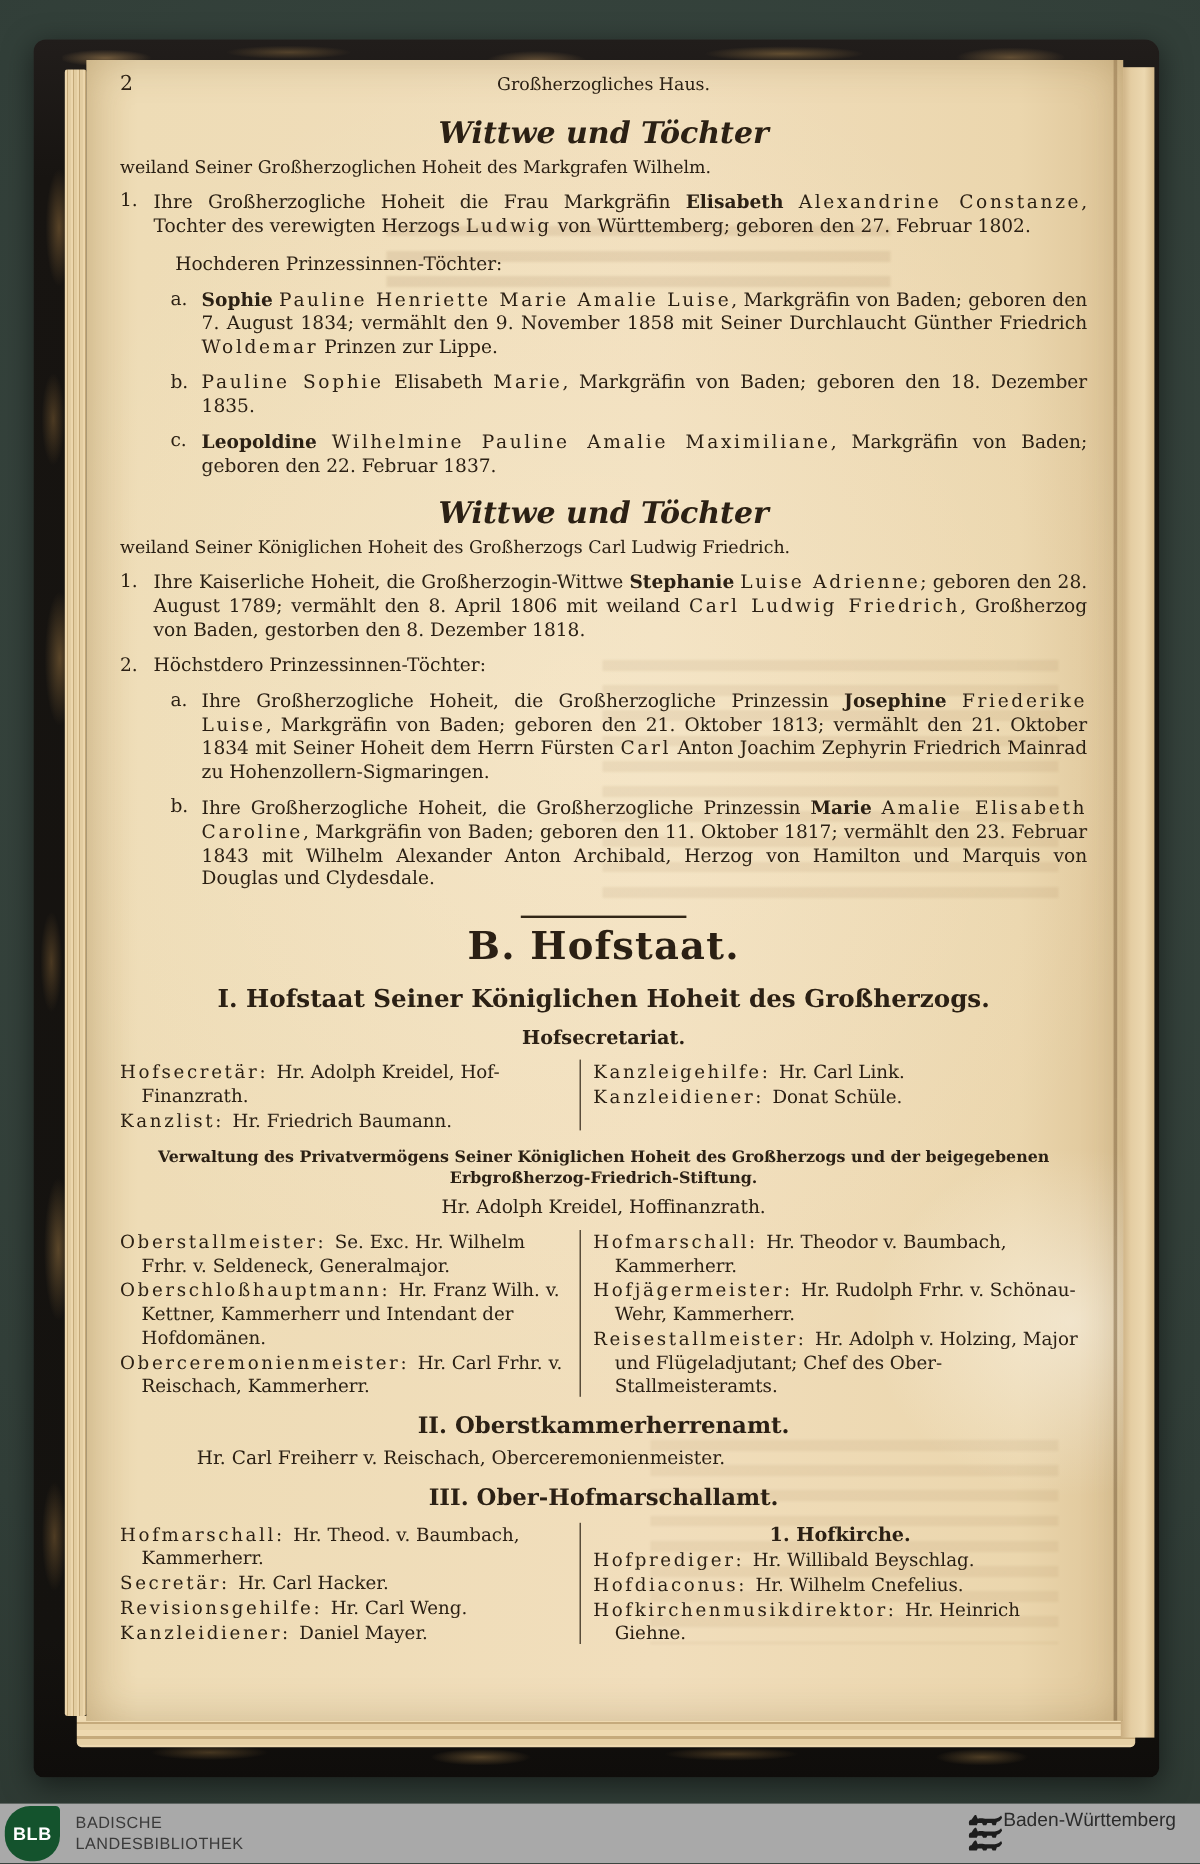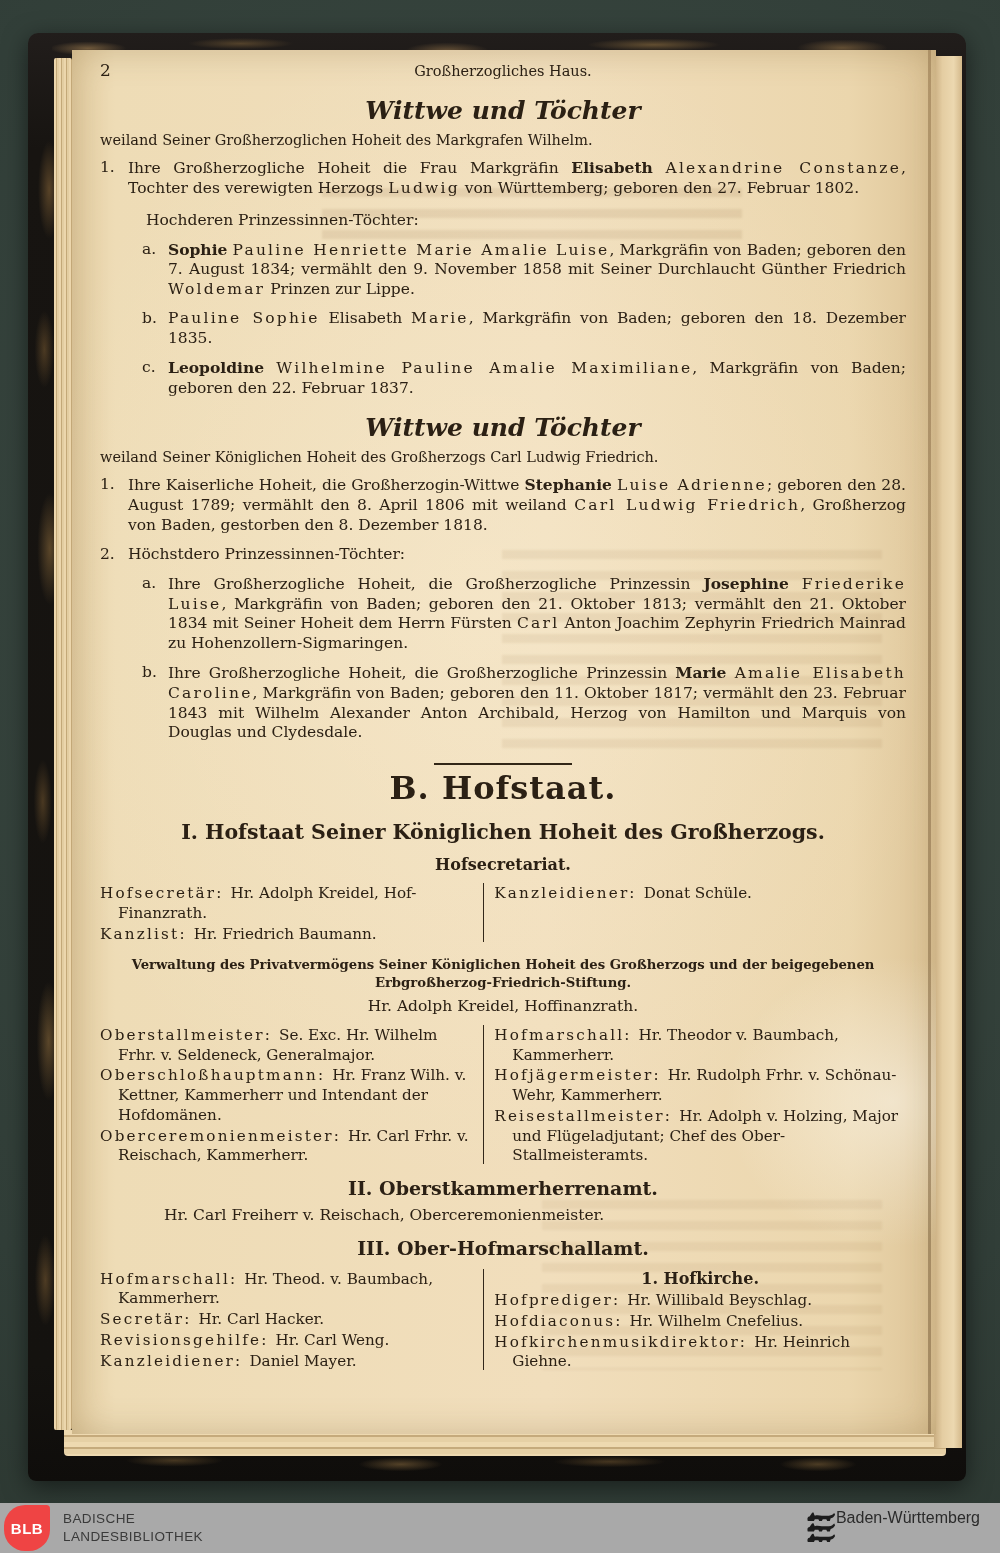--- a/index.html
+++ b/index.html
@@ -84,21 +84,21 @@
   .vdiv{flex:none;width:1.5px;background:#33281a;margin:2px 10px 2px 8px;}
   .entry{padding-left:18px;text-indent:-18px;line-height:1.3;margin-top:1px;font-size:15.2px;}
   .verwaltung{font-size:13.2px;font-weight:bold;text-align:center;margin:12px 10px 0;line-height:1.35;}
   .center-line{text-align:center;margin-top:5px;}
   .left-line{margin:6px 0 0 64px;}
   .col-title{font-size:16px;font-weight:bold;text-align:center;margin-bottom:2px;}
 
   
   .footer{position:absolute;left:0;top:1503px;width:1000px;height:50px;background:#a9a9a9;
     display:flex;align-items:center;font-family:"Liberation Sans", sans-serif;}
-  .blb-logo{flex:none;width:46px;height:46px;margin-left:4px;background:#ef4444;
+  .blb-logo{flex:none;width:46px;height:46px;margin-left:4px;background:#14532d;
     border-radius:46% 8% 46% 46%;display:flex;align-items:center;justify-content:center;text-align:right;}
   .blb-logo span{color:#ffffff;font-weight:bold;font-size:15px;letter-spacing:.5px;}
   .lib-name{margin-left:13px;font-weight:normal;font-size:13.5px;line-height:1.3;color:#3a3a3a;letter-spacing:.4px;}
   .footer-right{margin-left:auto;margin-right:20px;display:flex;}
   .arms-icon{width:30px;height:38px;}
   .state-name{font-size:16px;color:#2b2b2b;}
 </style>
 </head>
 <body>
 
@@ -171,20 +171,21 @@
       <div class="h-sec">I. Hofstaat Seiner Königlichen Hoheit des Großherzogs.</div>
 
       <div class="h-small">Hofsecretariat.</div>
       <div class="cols">
         <div class="col left">
           <div class="entry"><span class="sp">Hofsecretär: </span><span>Hr. Adolph Kreidel, Hof-Finanzrath.</span></div>
           <div class="entry"><span class="sp">Kanzlist: </span><span>Hr. Friedrich Baumann.</span></div>
         </div>
         <div class="vdiv"></div>
         <div class="col right">
+          <div class="entry"><span class="sp">Kanzleigehilfe: </span><span>Hr. Carl Link.</span></div>
           <div class="entry"><span class="sp">Kanzleidiener: </span><span>Donat Schüle.</span></div>
         </div>
       </div>
 
       <div class="verwaltung">Verwaltung des Privatvermögens Seiner Königlichen Hoheit des Großherzogs und der beigegebenen Erbgroßherzog-Friedrich-Stiftung.</div>
       <div class="center-line">Hr. Adolph Kreidel, Hoffinanzrath.</div>
 
       <div class="cols">
         <div class="col left">
           <div class="entry"><span class="sp">Oberstallmeister: </span><span>Se. Exc. Hr. Wilhelm Frhr. v. Seldeneck, Generalmajor.</span></div>

